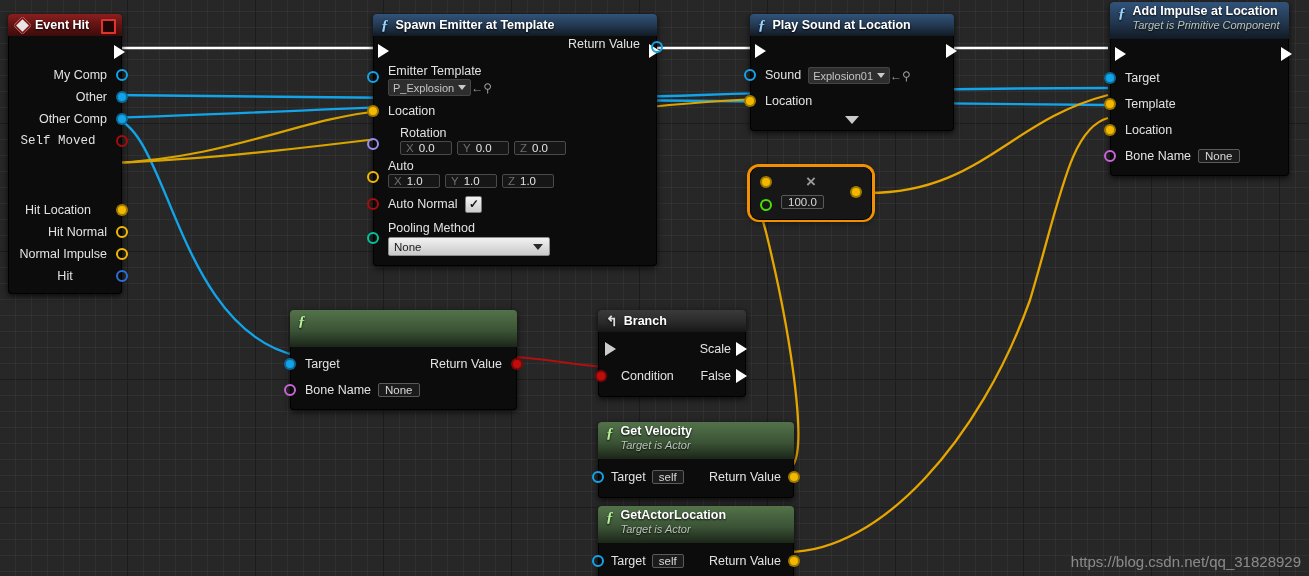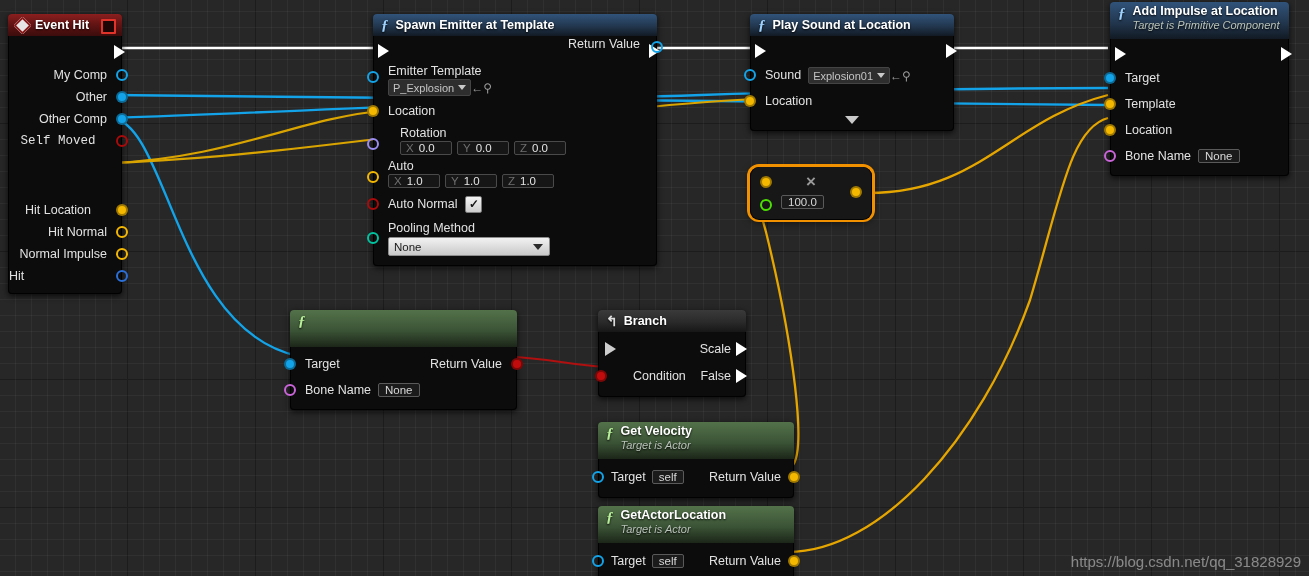--- a/index.html
+++ b/index.html
@@ -201,21 +201,21 @@
           <span class="pin-r pin solid" style="color:#f5b800;"></span>
         </div>
         <div class="row" style="justify-content:flex-end;padding-right:14px;">
           <span class="lbl">Hit Normal</span>
           <span class="pin-r pin hollow" style="color:#f5b800;"></span>
         </div>
         <div class="row" style="justify-content:flex-end;padding-right:14px;">
           <span class="lbl">Normal Impulse</span>
           <span class="pin-r pin hollow" style="color:#f5b800;"></span>
         </div>
-        <div class="row" style="justify-content:flex-start;padding-right:0;">
+        <div class="row" style="justify-content:center;padding-right:0;">
           <span class="lbl">Hit</span>
           <span class="pin-r pin hollow" style="color:#2b6fd8;"></span>
         </div>
       </div>
     </div>
   </div>
 
   <div class="node" style="left:373px;top:14px;width:284px;">
     <div class="hdr hdr-fn">
       <span class="ico-f">ƒ</span>
@@ -401,21 +401,21 @@
     </div>
     <div class="node-body">
       <div class="rows">
         <div class="row ex" style="padding:2px 14px;">
           <span class="pin-l pin exec" style="left:6px;border-left-color:#d8d8d8;opacity:.95;"></span>
           <span class="lbl right-lbl">Scale</span>
           <span class="pin-r pin exec" style="right:-2px;"></span>
         </div>
         <div class="row" style="padding:4px 14px;">
           <span class="pin-l pin solid" style="color:#c00c0c;left:-4px;"></span>
-          <span class="lbl" style="margin-left:20px;">Condition</span>
+          <span class="lbl" style="margin-left:8px;">Condition</span>
           <span class="lbl right-lbl">False</span>
           <span class="pin-r pin exec" style="right:-2px;"></span>
         </div>
       </div>
     </div>
   </div>
 
   <div class="node" style="left:598px;top:422px;width:196px;">
     <div class="hdr hdr-pure two">
       <span class="ico-f green" style="margin-top:1px;">ƒ</span>

